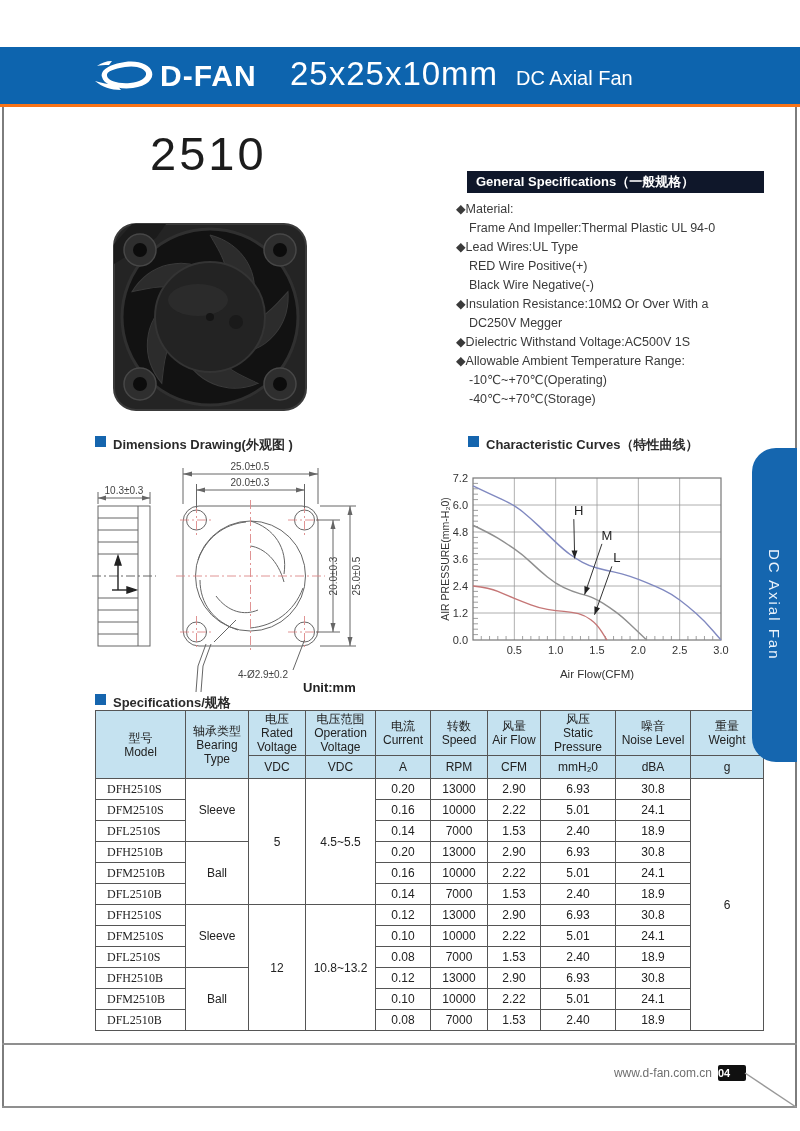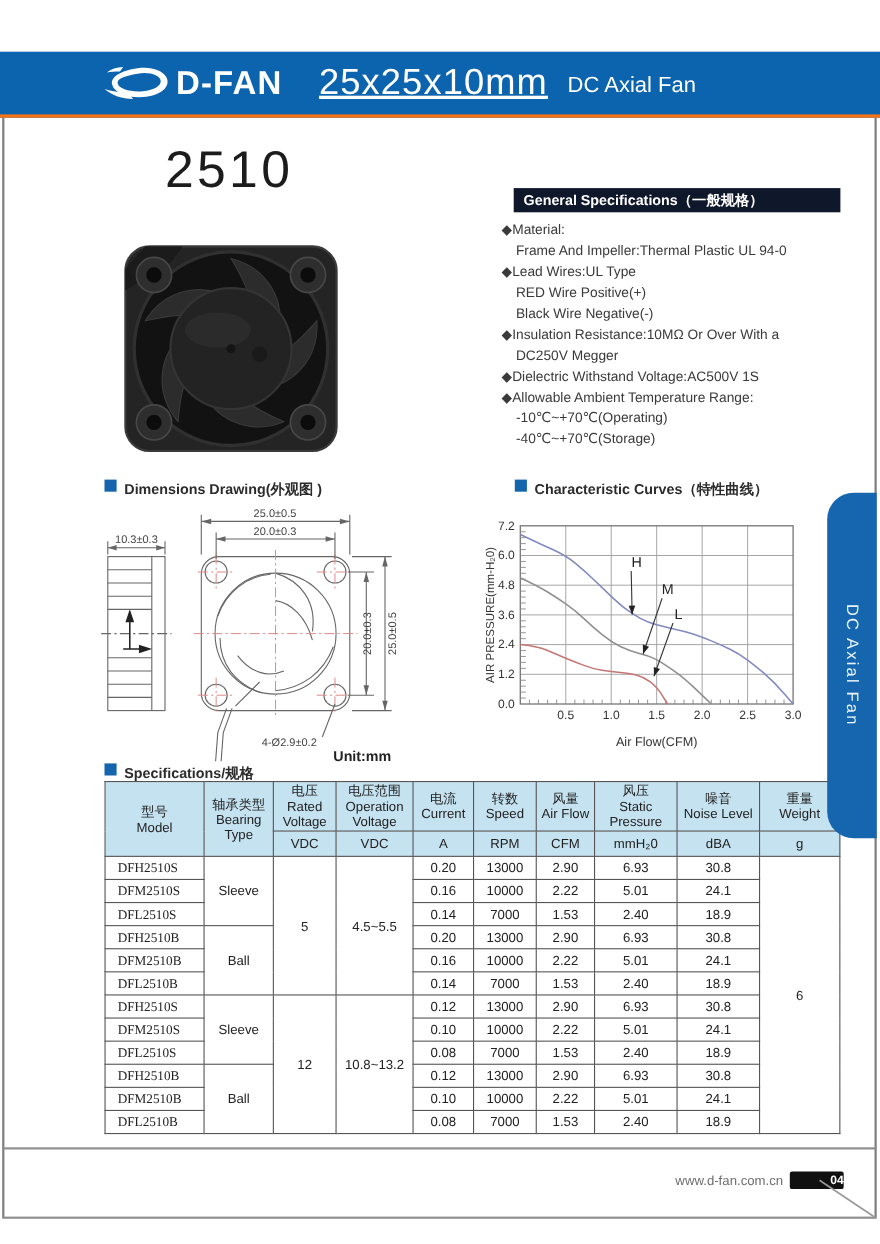--- a/index.html
+++ b/index.html
@@ -2,21 +2,21 @@
 <html><head>
 <meta charset="utf-8">
 <style>
   html,body{margin:0;padding:0;background:#fff;}
   body{width:800px;height:1131px;position:relative;font-family:"Liberation Sans","DejaVu Sans",sans-serif;color:#333;overflow:hidden;}
   .abs{position:absolute;}
   
   .header-bar{position:absolute;left:0;top:47px;width:800px;height:57px;background:#0d64ae;border-bottom:3px solid #f97316;display:flex;align-items:center;padding-left:10px;}
   .logo-wrap{position:absolute;left:94px;top:10px;display:flex;align-items:center;}
   .logo-text{color:#fff;font-size:30px;font-weight:700;letter-spacing:1px;margin-left:4px;}
-  .hdr-title{position:absolute;left:290px;top:8px;color:#fff;font-size:33px;font-weight:500;letter-spacing:1px;text-decoration:underline;}
+  .hdr-title{position:absolute;left:290px;top:8px;color:#fff;font-size:33px;font-weight:500;letter-spacing:1px;}
   .hdr-sub{position:absolute;left:516px;top:20px;color:#fff;font-size:20px;font-weight:500;}
   
   .frame-left{position:absolute;left:2px;top:107px;width:2px;height:1000px;background:#7d7d7d;}
   .frame-right{position:absolute;left:795px;top:107px;width:2px;height:1000px;background:#7d7d7d;}
   .frame-hr{position:absolute;left:2px;top:1043px;width:795px;height:2px;background:#8f8f8f;}
   .frame-bottom{position:absolute;left:2px;top:1106px;width:795px;height:2px;background:#8f8f8f;}
   
   .model-num{position:absolute;left:150px;top:126px;font-size:47px;color:#1c1c1c;letter-spacing:3px;}
   .photo{position:absolute;left:106px;top:204px;}
   
@@ -33,21 +33,21 @@
   
   table.spec{position:absolute;left:95px;top:710px;width:668px;border-collapse:collapse;table-layout:fixed;font-size:12px;color:#222;}
   table.spec th,table.spec td{border:1px solid #555;text-align:center;padding:0;font-weight:400;}
   table.spec thead th{background:#c5e2f0;line-height:14px;}
   table.spec thead tr.r1 th{height:44px;}
   table.spec thead tr.r2 th{height:22px;}
   table.spec tbody td{height:20px;background:#fff;}
   table.spec td.mcol{text-align:left;padding-left:11px;font-family:Liberation Serif, serif;}
   
   .footer-site{position:absolute;left:560px;top:1066px;width:152px;text-align:right;font-size:12px;color:#6e6e6e;line-height:15px;}
-  .footer-badge{position:absolute;left:718px;top:1065px;width:49px;height:16px;background:#101010;color:#fff;font-size:11px;font-weight:700;text-align:right;line-height:16px;border-radius:2px;}
+  .footer-badge{position:absolute;left:718px;top:1065px;width:28px;height:16px;background:#101010;color:#fff;font-size:11px;font-weight:700;text-align:left;line-height:16px;border-radius:2px;}
   svg text{font-family:"Liberation Sans","DejaVu Sans",sans-serif;}
 </style>
 </head>
 <body>
 
 <div>
 
   <div class="header-bar">
     <div class="logo-wrap">
       <svg width="62" height="38" viewBox="0 0 62 38">

